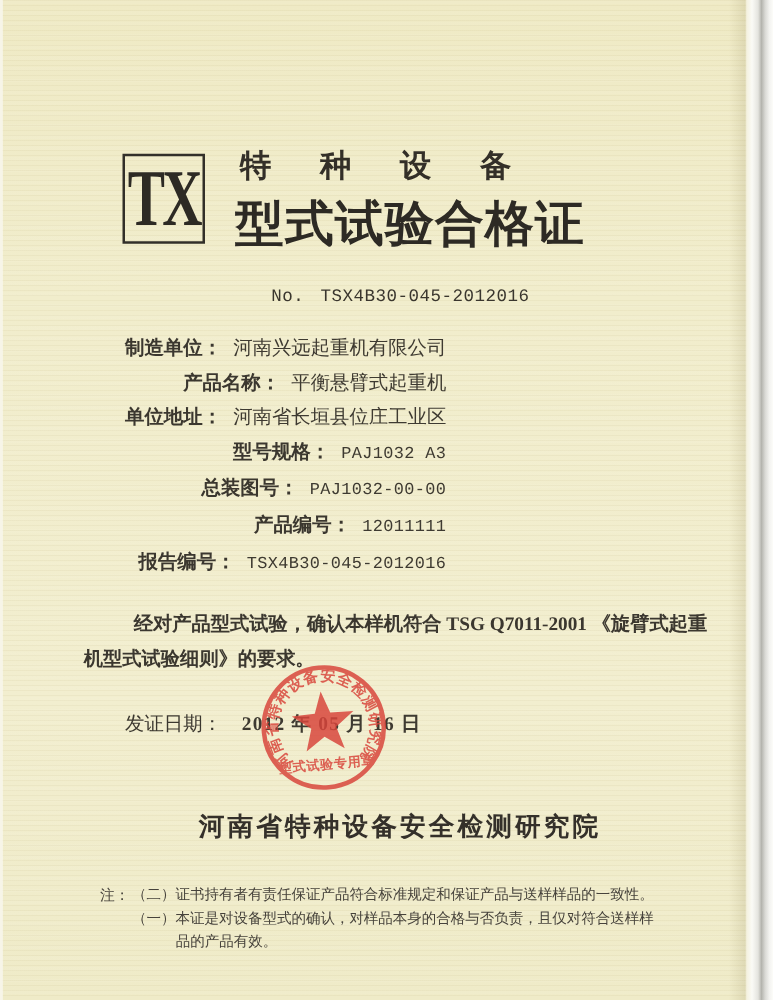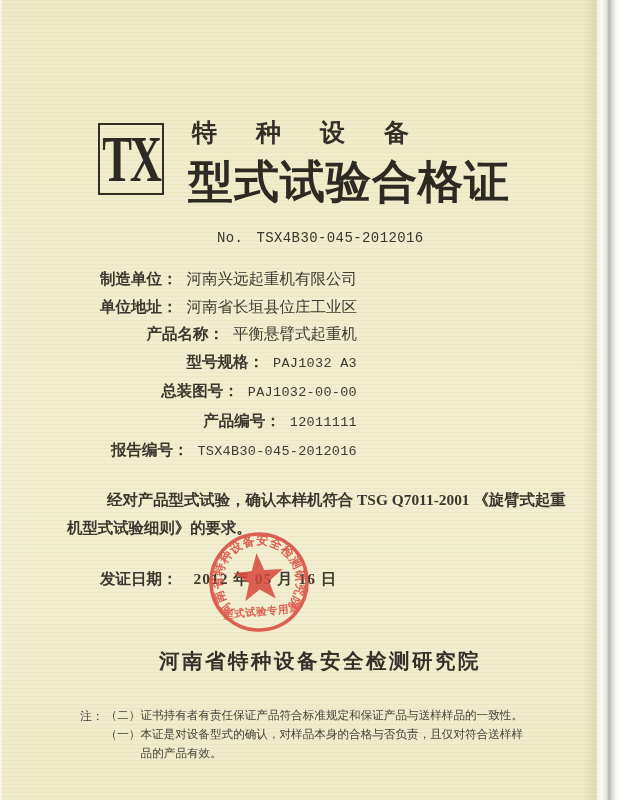--- a/index.html
+++ b/index.html
@@ -34,21 +34,21 @@
   }
   .tx-box span{
     font-family:"Liberation Serif","DejaVu Serif",serif;font-weight:700;font-size:62px;
     color:#2d2a24;letter-spacing:-3px;transform:scale(0.72,1.04);line-height:1;
   }
   .hdr-cat{
     position:absolute;left:190px;top:116px;font-size:25px;font-weight:600;
     letter-spacing:39px;color:#332f28;white-space:nowrap;text-align:right;
   }
   .hdr-title{
-    position:absolute;left:186px;top:160px;font-size:45px;font-weight:700;
+    position:absolute;left:186px;top:160px;font-size:39px;font-weight:700;
     letter-spacing:1px;color:#2d2a24;white-space:nowrap;line-height:1;
   }
   .cert-no{
     position:absolute;left:215px;top:230px;
     font-family:"Liberation Mono","DejaVu Sans Mono",monospace;
     font-size:14px;letter-spacing:0.4px;color:#3a362e;white-space:nowrap;
   }
   .cert-no .no-val{margin-left:13px;}
   
   .fields{position:absolute;left:98px;top:265px;text-align:right;}
@@ -60,21 +60,21 @@
     font-size:13.5px;letter-spacing:0.3px;
   }
   
   .statement{
     position:absolute;left:65px;top:486px;width:500px;
     font-size:15.4px;line-height:27.5px;color:#3b372f;font-weight:600;
     text-indent:40px;
   }
   
   .date-row{position:absolute;left:98px;top:569px;font-size:15.5px;white-space:nowrap;}
-  .date-label{font-weight:700;color:#3b372f;text-align:center;}
+  .date-label{font-weight:400;color:#3b372f;text-align:center;}
   .date-value{margin-left:12px;letter-spacing:1px;color:#3e3a31;font-weight:600;margin-top:48px;}
   
   .stamp{position:absolute;left:187px;top:512px;width:140px;height:140px;}
   .stamp-ring{fill:none;stroke:#d8453b;stroke-width:3.6px;}
   .stamp-star{fill:#d8453b;}
   .stamp-ring-chars text{
     font-family:"Liberation Serif","DejaVu Serif",serif;
     font-size:12px;font-weight:700;fill:#d8453b;
   }
   .stamp-bottom{
@@ -111,26 +111,26 @@
   <div class="cert-no">
     <span class="no-label">No.</span><span class="no-val">TSX4B30-045-2012016</span>
   </div>
 
   <div class="fields">
     <div class="field-row">
       <span class="f-label">制造单位：</span>
       <span class="f-value">河南兴远起重机有限公司</span>
     </div>
     <div class="field-row">
+      <span class="f-label">产品名称：</span>
+      <span class="f-value">平衡悬臂式起重机</span>
+    </div>
+    <div class="field-row">
       <span class="f-label">单位地址：</span>
       <span class="f-value">河南省长垣县位庄工业区</span>
-    </div>
-    <div class="field-row">
-      <span class="f-label">产品名称：</span>
-      <span class="f-value">平衡悬臂式起重机</span>
     </div>
     <div class="field-row">
       <span class="f-label">型号规格：</span>
       <span class="f-value mono">PAJ1032 A3</span>
     </div>
     <div class="field-row">
       <span class="f-label">总装图号：</span>
       <span class="f-value mono">PAJ1032-00-00</span>
     </div>
     <div class="field-row">

